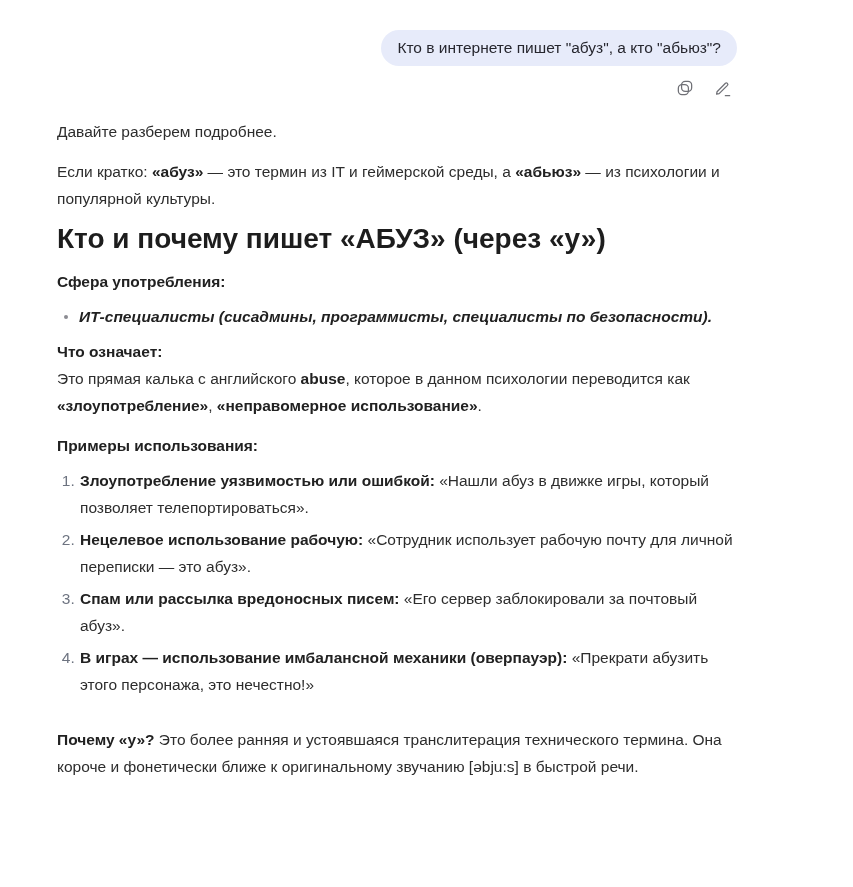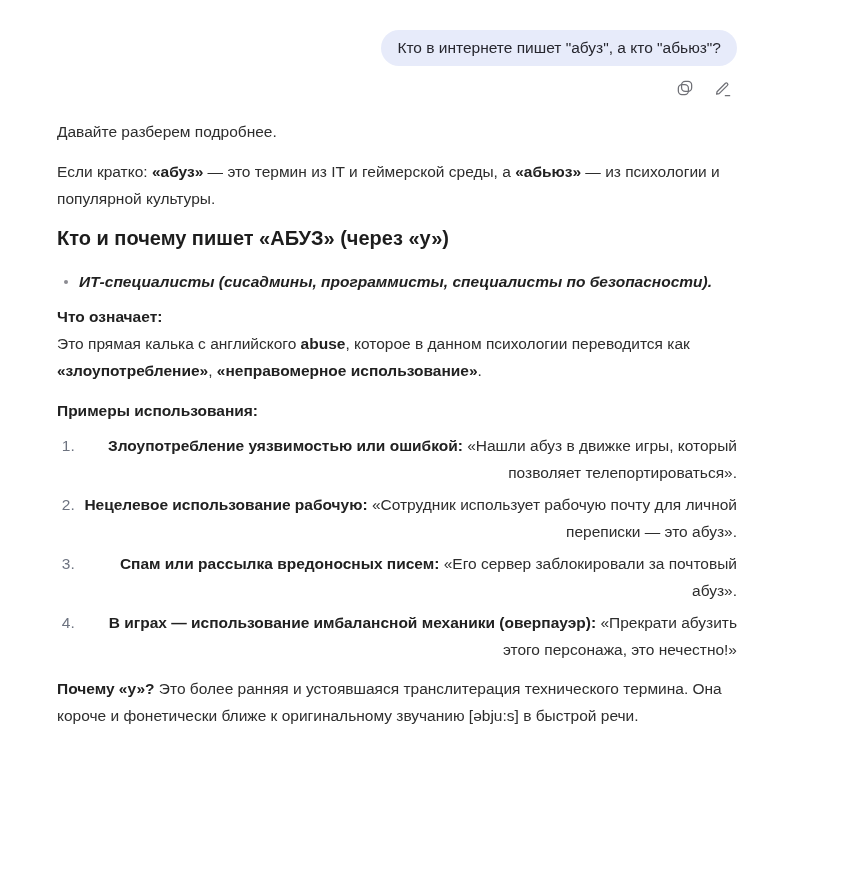--- a/index.html
+++ b/index.html
@@ -50,21 +50,21 @@
     display: flex;
     align-items: center;
     justify-content: center;
   }
   .icon-btn svg { width: 18px; height: 18px; display: block; }
   
   .assistant { font-size: 15.5px; line-height: 27px; }
   .assistant p { margin: 0 0 13px 0; }
   .assistant strong { font-weight: 700; color: #212121; }
   .assistant h2 {
-    font-size: 20px;
+    font-size: 28px;
     line-height: 27px;
     font-weight: 700;
     color: #1d1d1d;
     margin: 12px 0 16px 0;
   }
   .label-line { margin-bottom: 8px !important; }
   ul.sphere {
     list-style: none;
     margin: 0 0 8px 0;
     padding: 0 0 0 22px;
@@ -75,23 +75,22 @@
     content: "";
     position: absolute;
     left: -15px;
     top: 11.5px;
     width: 4px;
     height: 4px;
     border-radius: 50%;
     background: #8b8b92;
   }
   ol.examples {
-    margin: 0 0 12px 0;
+    margin: 0 0 28px 0;
     padding: 0 0 0 22px;
-    text-align: right;
   }
   ol.examples li { margin-bottom: 5px; padding-left: 1px; }
   ol.examples li::marker { color: #6d7380; }
 </style>
 </head>
 <body>
 
 <div class="chat">
 
   <div class="user-row">
@@ -115,20 +114,21 @@
 
   <div class="assistant">
 
 
     <p><span>Давайте разберем подробнее.</span></p>
 
     <p><span>Если кратко: </span><strong>«абуз»</strong><span> — это термин из IT и геймерской среды, а </span><strong>«абьюз»</strong><span> — из психологии и популярной культуры.</span></p>
 
     <h2>Кто и почему пишет «АБУЗ» (через «у»)</h2>
 
+    <p class="label-line"><strong>Сфера употребления:</strong></p>
 
     <ul class="sphere">
       <li><strong>ИТ-специалисты (сисадмины, программисты, специалисты по безопасности).</strong></li>
     </ul>
 
     <p><strong>Что означает:</strong><br><span>Это прямая калька с английского </span><strong>abuse</strong><span>, которое в данном психологии переводится как </span><strong>«злоупотребление»</strong><span>, </span><strong>«неправомерное использование»</strong><span>.</span></p>
 
     <p class="label-line"><strong>Примеры использования:</strong></p>
 
     <ol class="examples">

